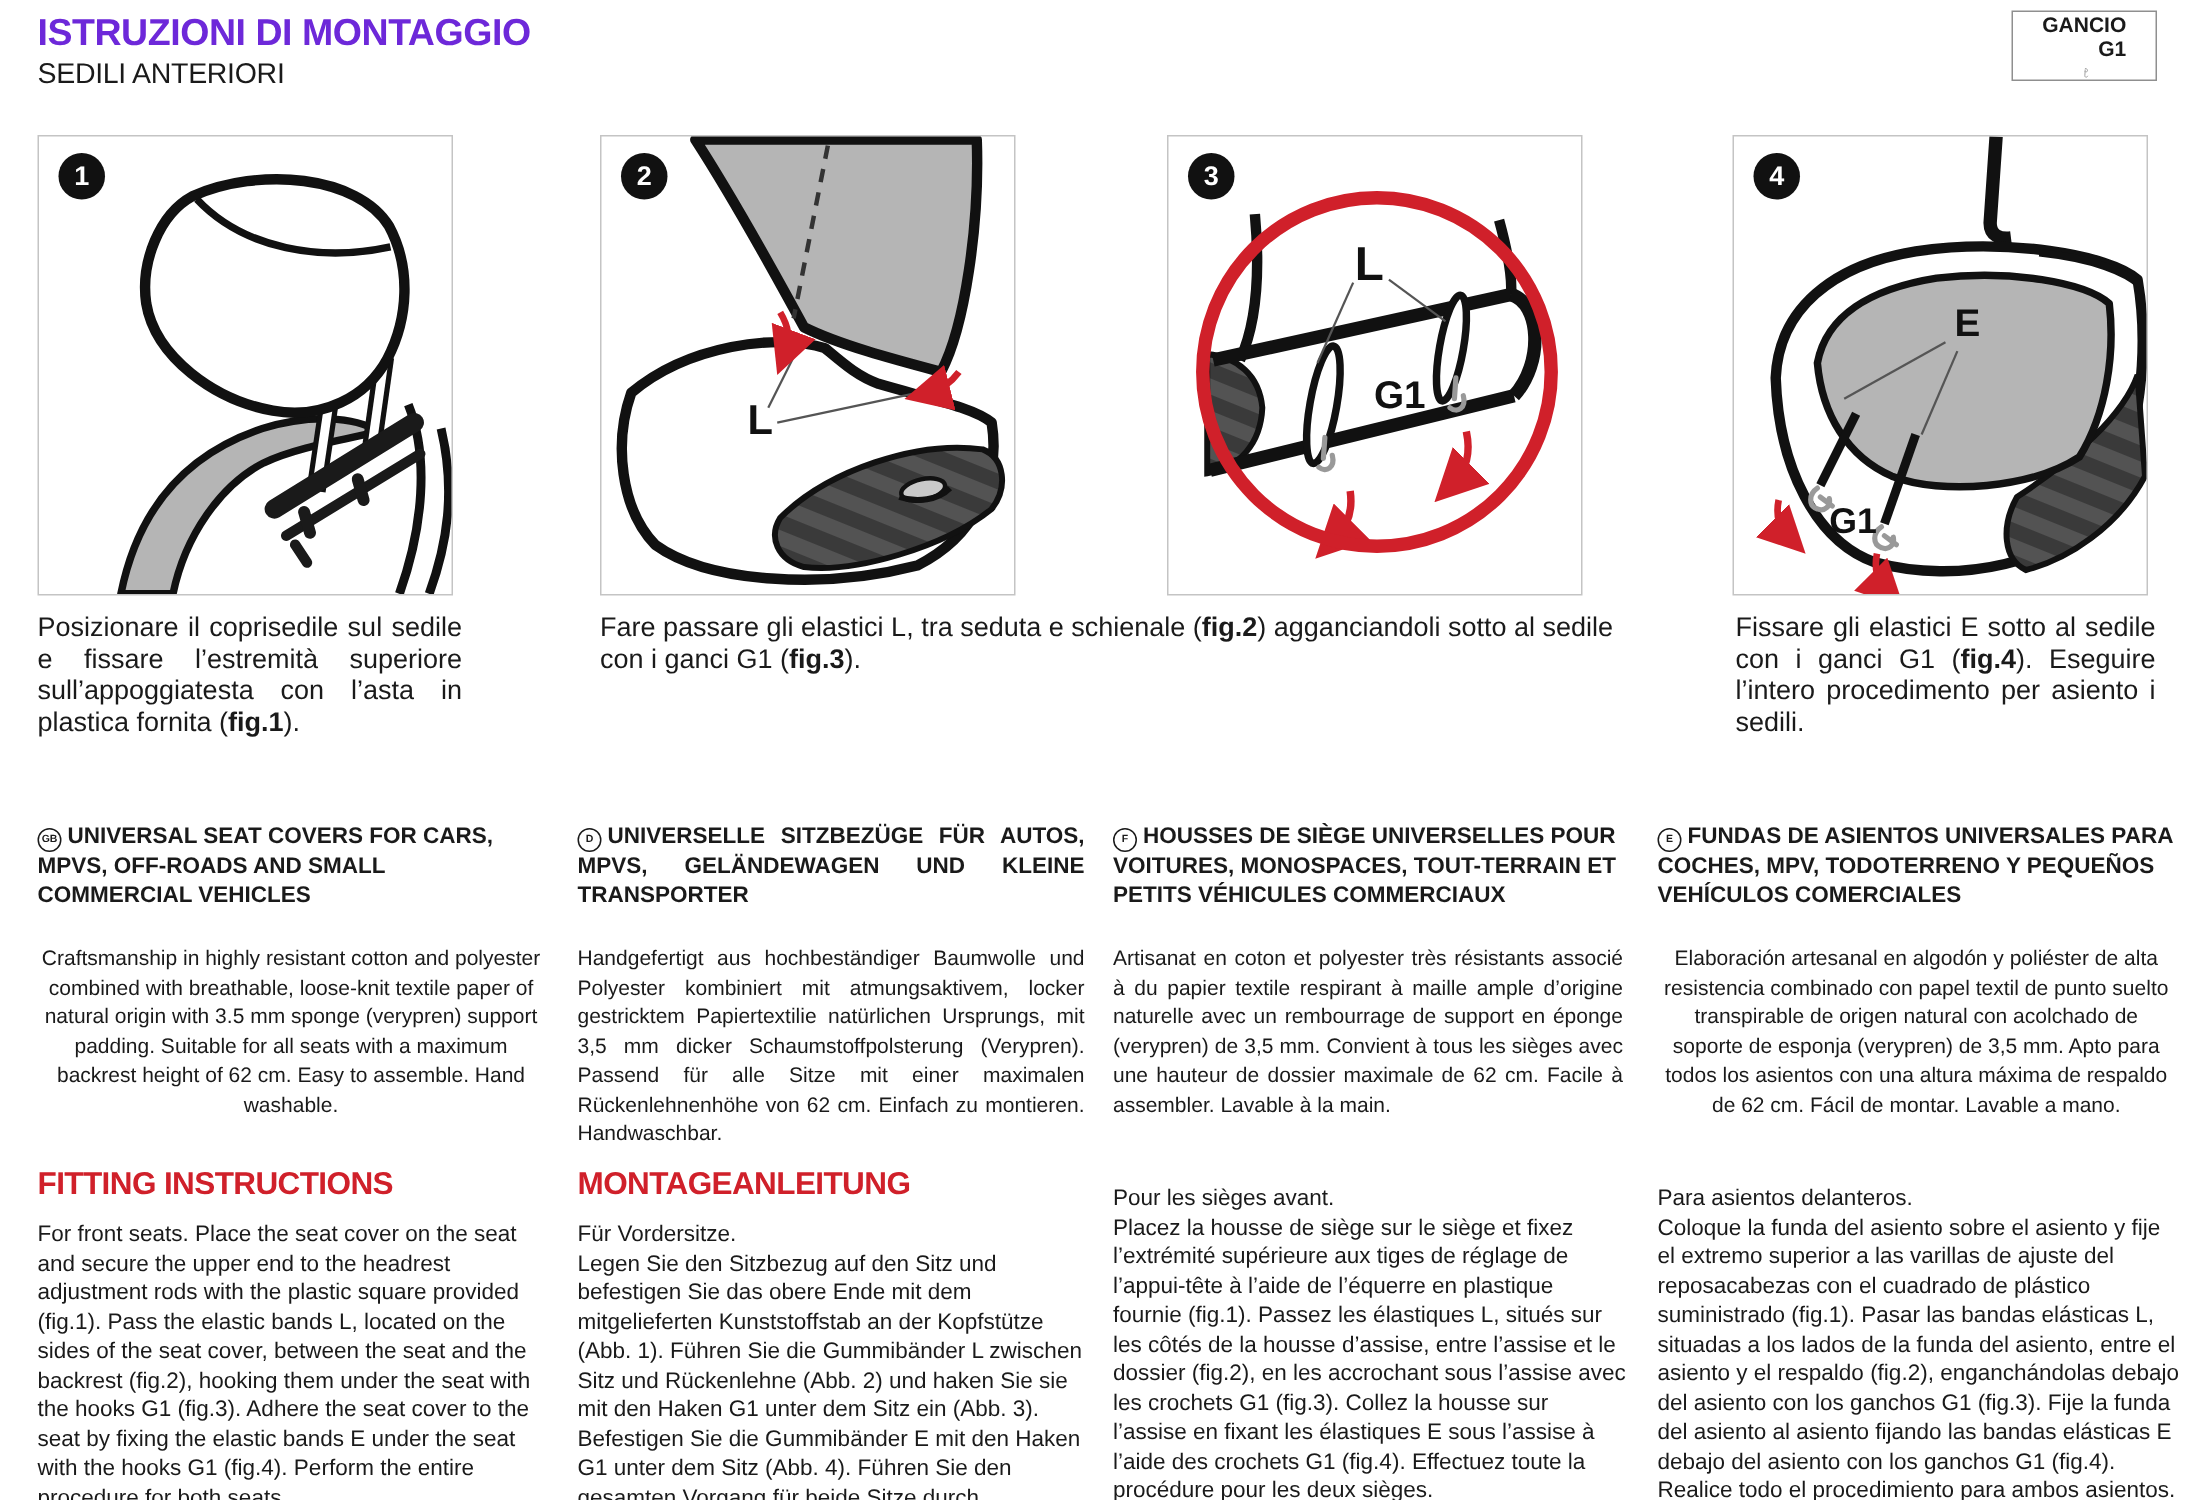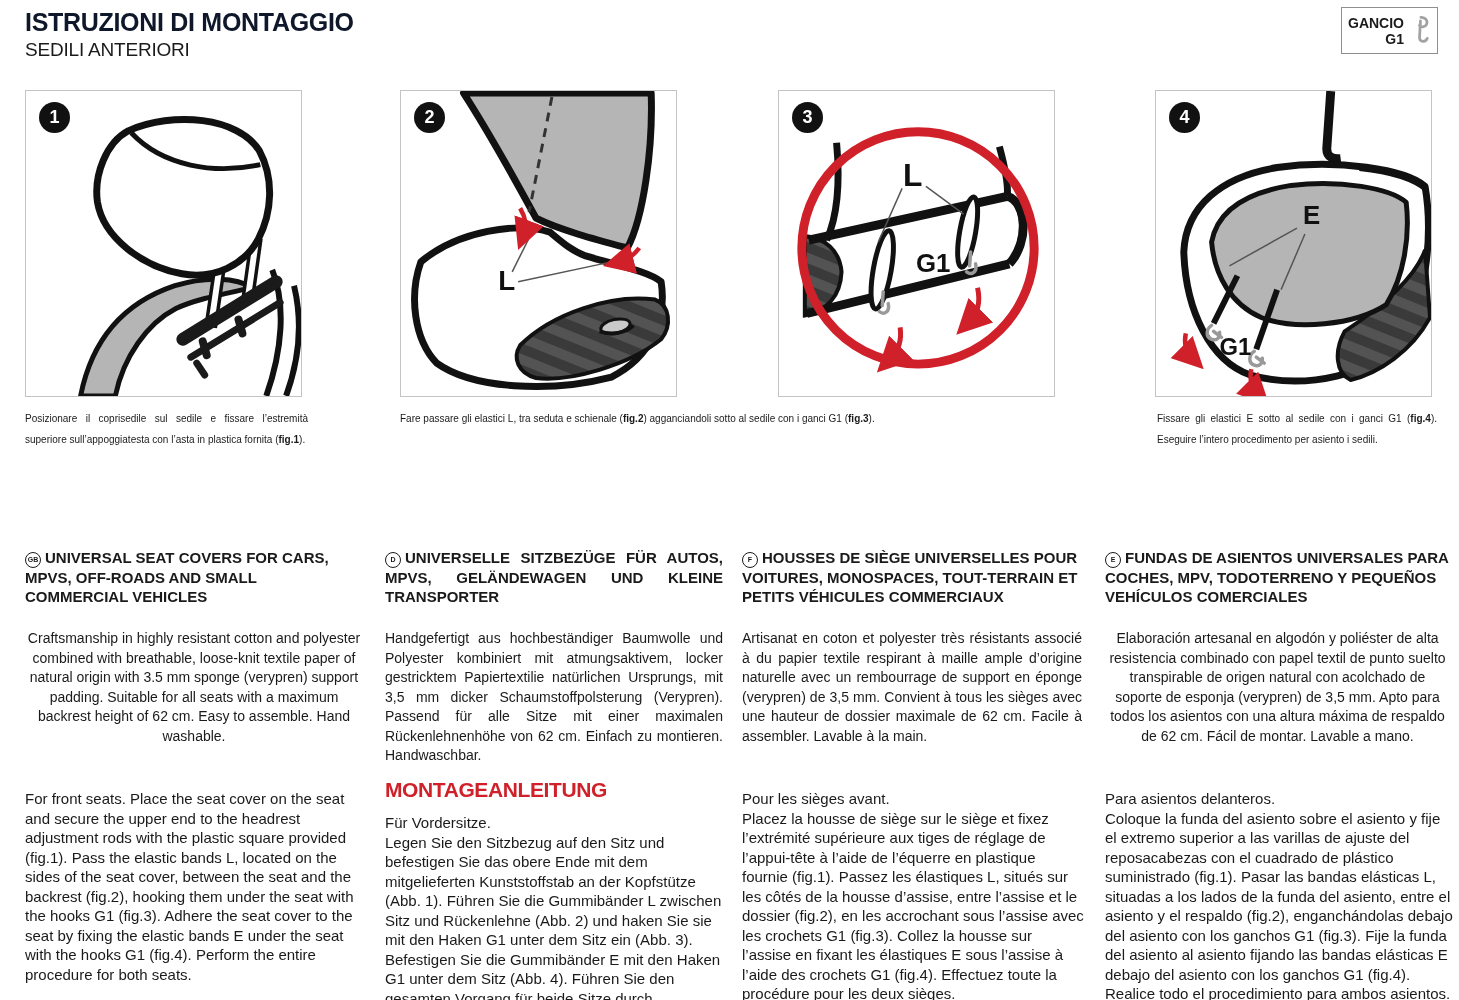--- a/index.html
+++ b/index.html
@@ -1,31 +1,31 @@
 <!DOCTYPE html>
 <html><head>
 <meta charset="utf-8">
 <style>
   html,body{margin:0;padding:0;background:#fff;}
   body{font-family:"Liberation Sans",sans-serif;color:#1a1a1a;}
   .page{position:relative;width:1459px;height:1000px;background:#fff;overflow:hidden;}
 
   
-  .title{position:absolute;left:25px;top:8px;font-size:25px;font-weight:bold;color:#0f172a;letter-spacing:-.3px;}
+  .title{position:absolute;left:25px;top:8px;font-size:25px;font-weight:bold;color:#6d28d9;letter-spacing:-.3px;}
   .subtitle{position:absolute;left:25px;top:39px;font-size:19px;font-weight:normal;color:#1a1a1a;letter-spacing:-.2px;}
-  .gancio-box{position:absolute;left:1341px;top:7px;width:97px;height:47px;border:1.5px solid #8f8f8f;background:#fff;display:flex;align-items:center;justify-content:flex-start;gap:5px;padding:0 6px;box-sizing:border-box;}
+  .gancio-box{position:absolute;left:1341px;top:7px;width:97px;height:47px;border:1.5px solid #8f8f8f;background:#fff;display:flex;align-items:center;justify-content:flex-start;gap:5px;padding:0 6px;box-sizing:border-box;flex-direction:column;}
   .gancio-text{text-align:right;font-weight:bold;font-size:14px;line-height:16px;color:#1a1a1a;}
 
   
   .panel{position:absolute;top:90px;width:277px;height:307px;border:1px solid #c4c4c4;background:#fff;box-sizing:border-box;}
   .panel svg{display:block;width:100%;height:100%;}
   .fignum{position:absolute;width:31px;height:31px;border-radius:50%;background:#111;color:#fff;font-weight:bold;font-size:18px;display:flex;align-items:center;justify-content:center;z-index:3;}
 
   
-  .caption{position:absolute;top:408px;font-size:10px;line-height:21px;color:#1a1a1a;}
+  .caption{position:absolute;top:408px;font-size:18px;line-height:21px;color:#1a1a1a;}
   .caption.justify{text-align:justify;}
 
   
   .col{position:absolute;box-sizing:border-box;}
   .prod-heading{font-size:15px;line-height:19px;font-weight:bold;color:#1a1a1a;}
   .prod-heading.justify{text-align:justify;}
   .flag{display:inline-block;width:14px;height:14px;border:1.2px solid #1a1a1a;border-radius:50%;font-size:7px;font-weight:bold;text-align:center;line-height:13px;vertical-align:1px;margin-right:4px;letter-spacing:0;}
   .prod-body{margin-top:23px;font-size:14px;line-height:19.5px;color:#1a1a1a;text-align:center;}
   .prod-body.justify{text-align:justify;}
 
@@ -189,20 +189,21 @@
   <div class="col" style="left:742px;top:548px;width:340px;">
     <div class="prod-heading"><span class="flag">F</span><span>HOUSSES DE SIÈGE UNIVERSELLES POUR VOITURES, MONOSPACES, TOUT-TERRAIN ET PETITS VÉHICULES COMMERCIAUX</span></div>
     <div class="prod-body justify">Artisanat en coton et polyester très résistants associé à du papier textile respirant à maille ample d’origine naturelle avec un rembourrage de support en éponge (verypren) de 3,5 mm. Convient à tous les sièges avec une hauteur de dossier maximale de 62 cm. Facile à assembler. Lavable à la main.</div>
   </div>
   <div class="col" style="left:1105px;top:548px;width:345px;">
     <div class="prod-heading"><span class="flag">E</span><span>FUNDAS DE ASIENTOS UNIVERSALES PARA COCHES, MPV, TODOTERRENO Y PEQUEÑOS VEHÍCULOS COMERCIALES</span></div>
     <div class="prod-body">Elaboración artesanal en algodón y poliéster de alta resistencia combinado con papel textil de punto suelto transpirable de origen natural con acolchado de soporte de esponja (verypren) de 3,5 mm. Apto para todos los asientos con una altura máxima de respaldo de 62 cm. Fácil de montar. Lavable a mano.</div>
   </div>
 
   <div class="col" style="left:25px;top:778px;width:340px;">
+    <div class="fit-heading">FITTING INSTRUCTIONS</div>
     <div class="fit-body">For front seats. Place the seat cover on the seat and secure the upper end to the headrest adjustment rods with the plastic square provided (fig.1). Pass the elastic bands L, located on the sides of the seat cover, between the seat and the backrest (fig.2), hooking them under the seat with the hooks G1 (fig.3). Adhere the seat cover to the seat by fixing the elastic bands E under the seat with the hooks G1 (fig.4). Perform the entire procedure for both seats.</div>
   </div>
   <div class="col" style="left:385px;top:778px;width:340px;">
     <div class="fit-heading">MONTAGEANLEITUNG</div>
     <div class="fit-body">Für Vordersitze.
 Legen Sie den Sitzbezug auf den Sitz und befestigen Sie das obere Ende mit dem mitgelieferten Kunststoffstab an der Kopfstütze (Abb. 1). Führen Sie die Gummibänder L zwischen Sitz und Rückenlehne (Abb. 2) und haken Sie sie mit den Haken G1 unter dem Sitz ein (Abb. 3). Befestigen Sie die Gummibänder E mit den Haken G1 unter dem Sitz (Abb. 4). Führen Sie den gesamten Vorgang für beide Sitze durch.</div>
   </div>
   <div class="col" style="left:742px;top:778px;width:342px;">
     <div class="fit-body">Pour les sièges avant.
 Placez la housse de siège sur le siège et fixez l’extrémité supérieure aux tiges de réglage de l’appui-tête à l’aide de l’équerre en plastique fournie (fig.1). Passez les élastiques L, situés sur les côtés de la housse d’assise, entre l’assise et le dossier (fig.2), en les accrochant sous l’assise avec les crochets G1 (fig.3). Collez la housse sur l’assise en fixant les élastiques E sous l’assise à l’aide des crochets G1 (fig.4). Effectuez toute la procédure pour les deux sièges.</div>

